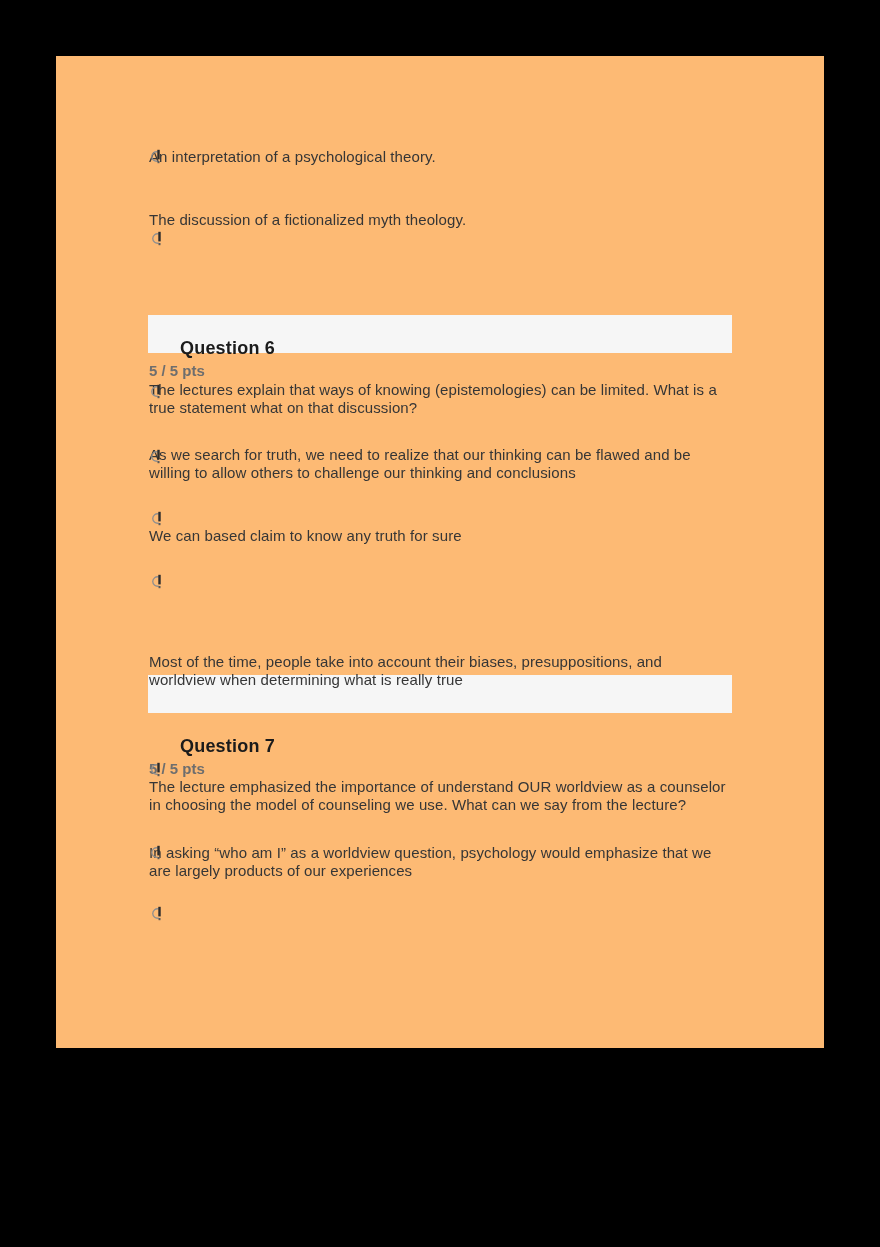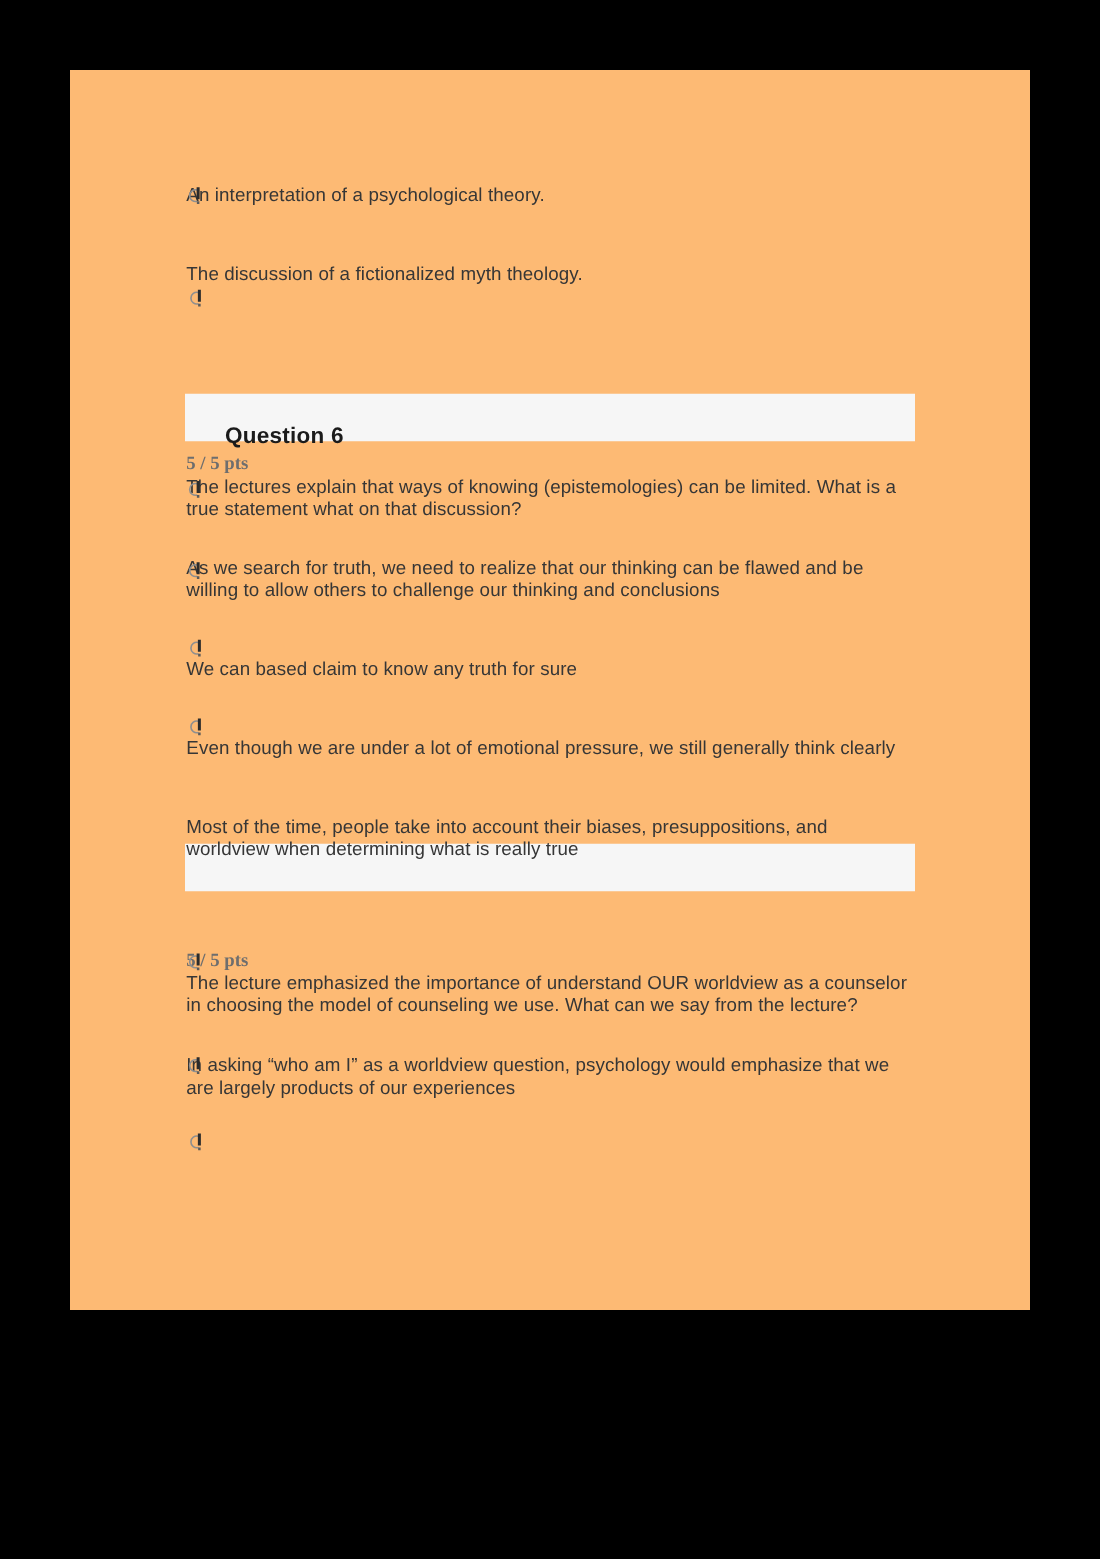--- a/index.html
+++ b/index.html
@@ -55,21 +55,20 @@
   }
   .pts {
     position: absolute;
     left: 93px;
     width: 584px;
     font-size: 15px;
     line-height: 18px;
     font-weight: bold;
     color: #6e6e6e;
     z-index: 2;
-    font-family: Liberation Serif, serif;
   }
   .aicon {
     position: absolute;
     width: 13px;
     height: 15px;
     z-index: 3;
   }
   .aicon svg { display: block; width: 13px; height: 15px; }
 </style>
 </head>
@@ -126,25 +125,25 @@
           <use href="#brk-radio"></use>
         </svg>
       </span>
     <div class="txt" style="top:471px">We can based claim to know any truth for sure</div>
 
     <span class="aicon" style="left:93px; top:518px">
         <svg viewBox="0 0 13 15">
           <use href="#brk-radio"></use>
         </svg>
       </span>
-    <div class="txt" style="top:534px">Even though we are under a lot of emotional pressure, we still generally think clearly</div>
 
     <div class="txt" style="top:597px">Most of the time, people take into account their biases, presuppositions, and worldview when determining what is really true</div>
 
     <div class="band" style="top:619px"></div>
+    <div class="qtitle" style="top:677px">Question 7</div>
     <span class="aicon" style="left:92px; top:706px">
         <svg viewBox="0 0 13 15">
           <use href="#brk-radio"></use>
         </svg>
       </span>
     <div class="pts" style="top:704px">5 / 5 pts</div>
 
     <div class="txt" style="top:722px">The lecture emphasized the importance of understand OUR worldview as a counselor in choosing the model of counseling we use. What can we say from the lecture?</div>
 
     <span class="aicon" style="left:92px; top:789px">

